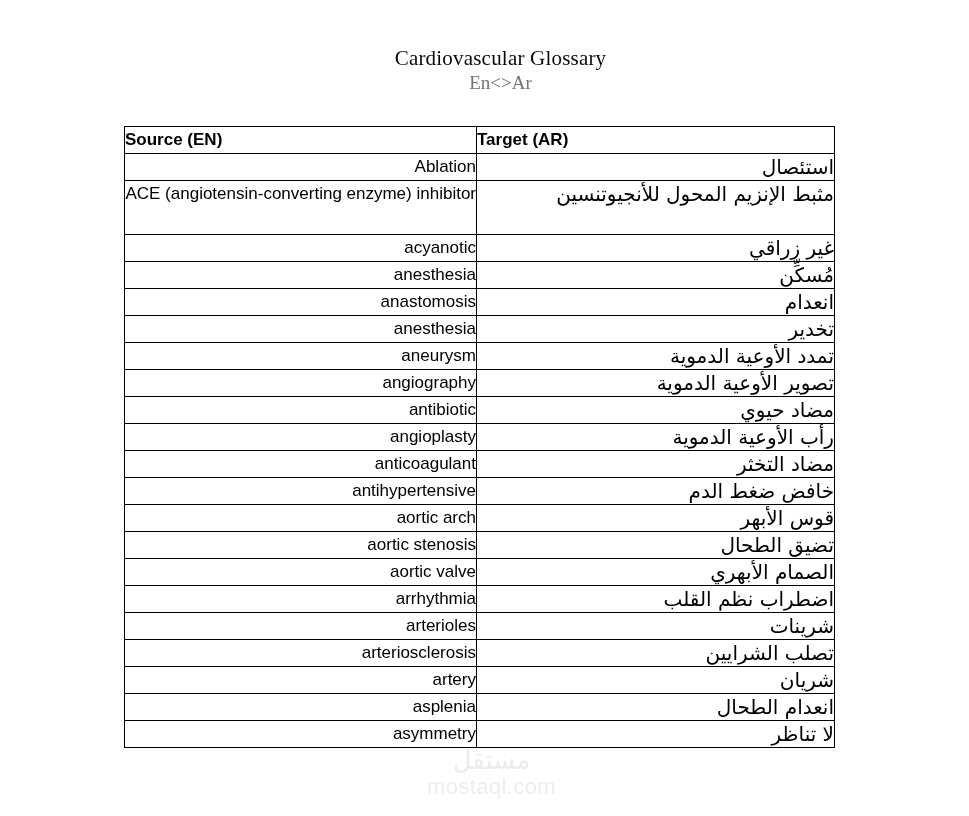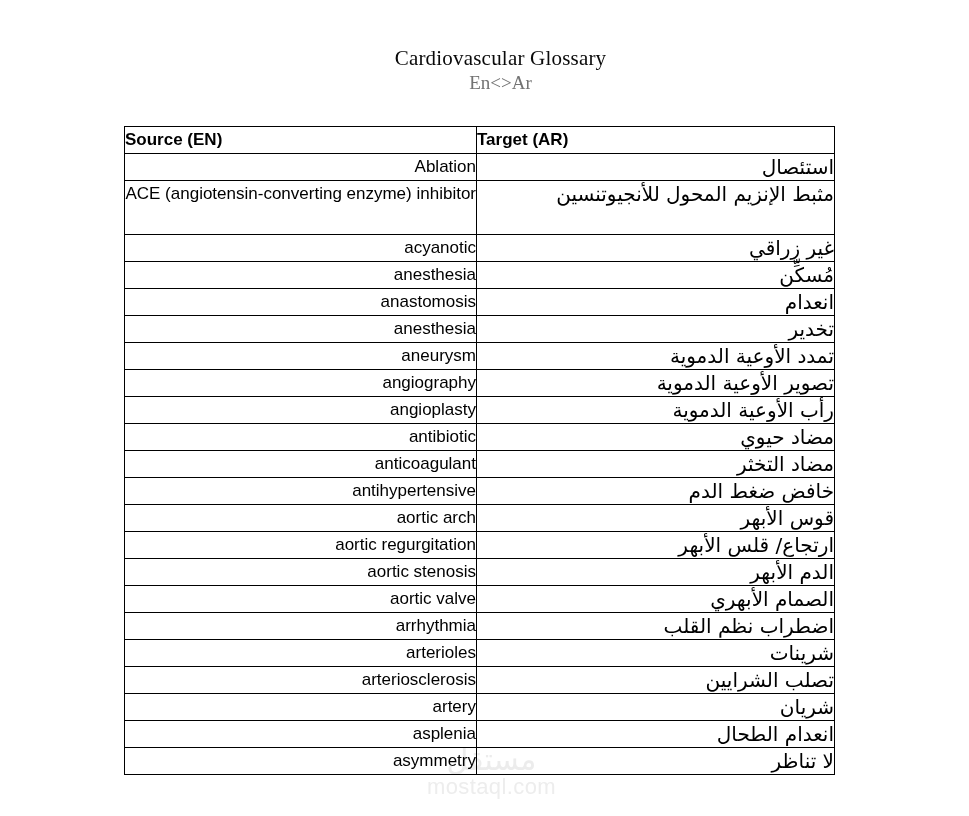--- a/index.html
+++ b/index.html
@@ -55,21 +55,21 @@
     left: 424px;
     top: 744px;
     width: 135px;
     text-align: center;
     pointer-events: none;
     user-select: none;
     z-index: 3;
   }
   #watermark-mark {
     font-family: "DejaVu Sans", sans-serif;
-    font-size: 30px;
+    font-size: 26px;
     line-height: 32px;
     color: #ececec;
     direction: rtl;
     letter-spacing: 1px;
   }
   #watermark-url {
     font-family: "Liberation Sans", sans-serif;
     font-size: 22px;
     line-height: 19px;
     color: #ededed;
@@ -186,46 +186,42 @@
           </tr>
           <tr>
             <td class="cell-en">aneurysm</td>
             <td class="cell-ar">تمدد الأوعية الدموية</td>
           </tr>
           <tr>
             <td class="cell-en">angiography</td>
             <td class="cell-ar">تصوير الأوعية الدموية</td>
           </tr>
           <tr>
+            <td class="cell-en">antibiotic</td>
+            <td class="cell-ar">مضاد حيوي</td>
+          </tr>
+          <tr>
             <td class="cell-en">angioplasty</td>
             <td class="cell-ar">رأب الأوعية الدموية</td>
           </tr>
           <tr>
-            <td class="cell-en">antibiotic</td>
-            <td class="cell-ar">مضاد حيوي</td>
-          </tr>
-          <tr>
             <td class="cell-en">anticoagulant</td>
             <td class="cell-ar">مضاد التخثر</td>
           </tr>
           <tr>
             <td class="cell-en">antihypertensive</td>
             <td class="cell-ar">خافض ضغط الدم</td>
           </tr>
           <tr>
             <td class="cell-en">aortic arch</td>
             <td class="cell-ar">قوس الأبهر</td>
           </tr>
           <tr>
-            <td class="cell-en">aortic regurgitation</td>
-            <td class="cell-ar">ارتجاع/ قلس الأبهر</td>
-          </tr>
-          <tr>
             <td class="cell-en">aortic stenosis</td>
-            <td class="cell-ar">الدم الأبهر</td>
+            <td class="cell-ar">تضيق الطحال</td>
           </tr>
           <tr>
             <td class="cell-en">aortic valve</td>
             <td class="cell-ar">الصمام الأبهري</td>
           </tr>
           <tr>
             <td class="cell-en">arrhythmia</td>
             <td class="cell-ar">اضطراب نظم القلب</td>
           </tr>
           <tr>

